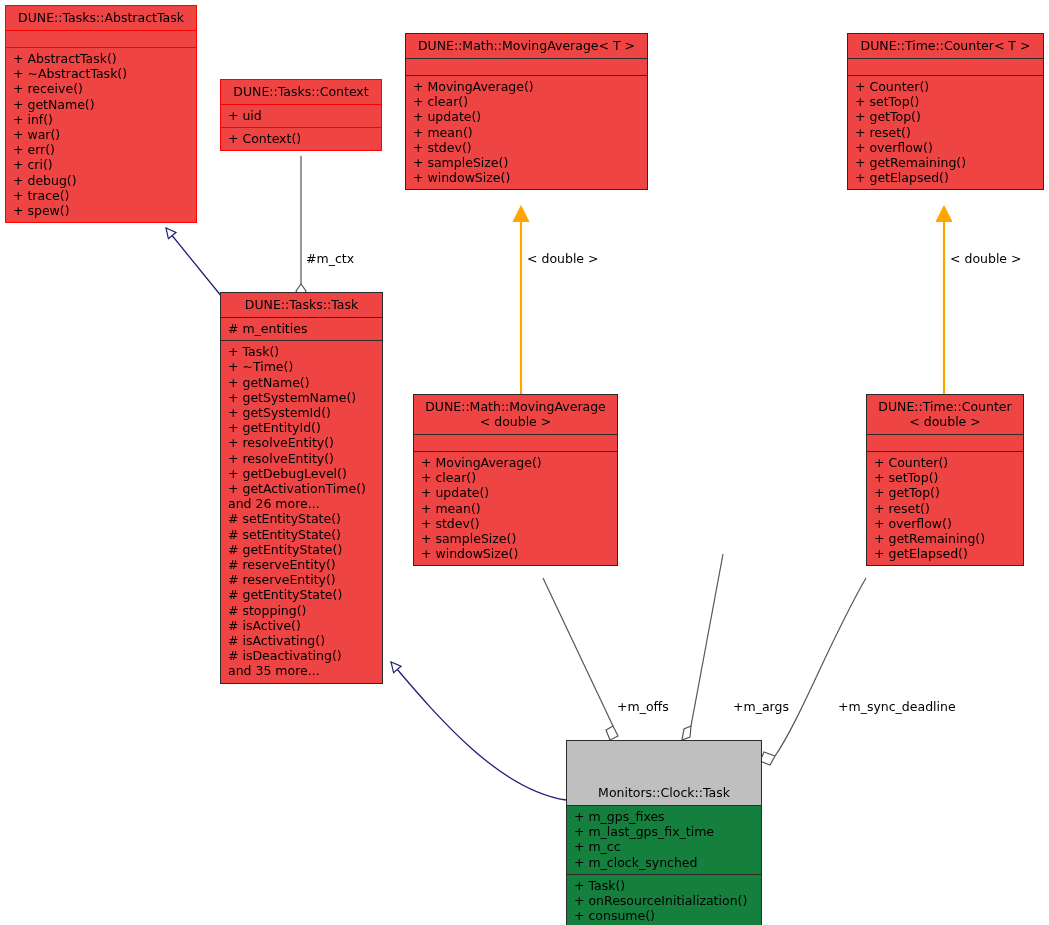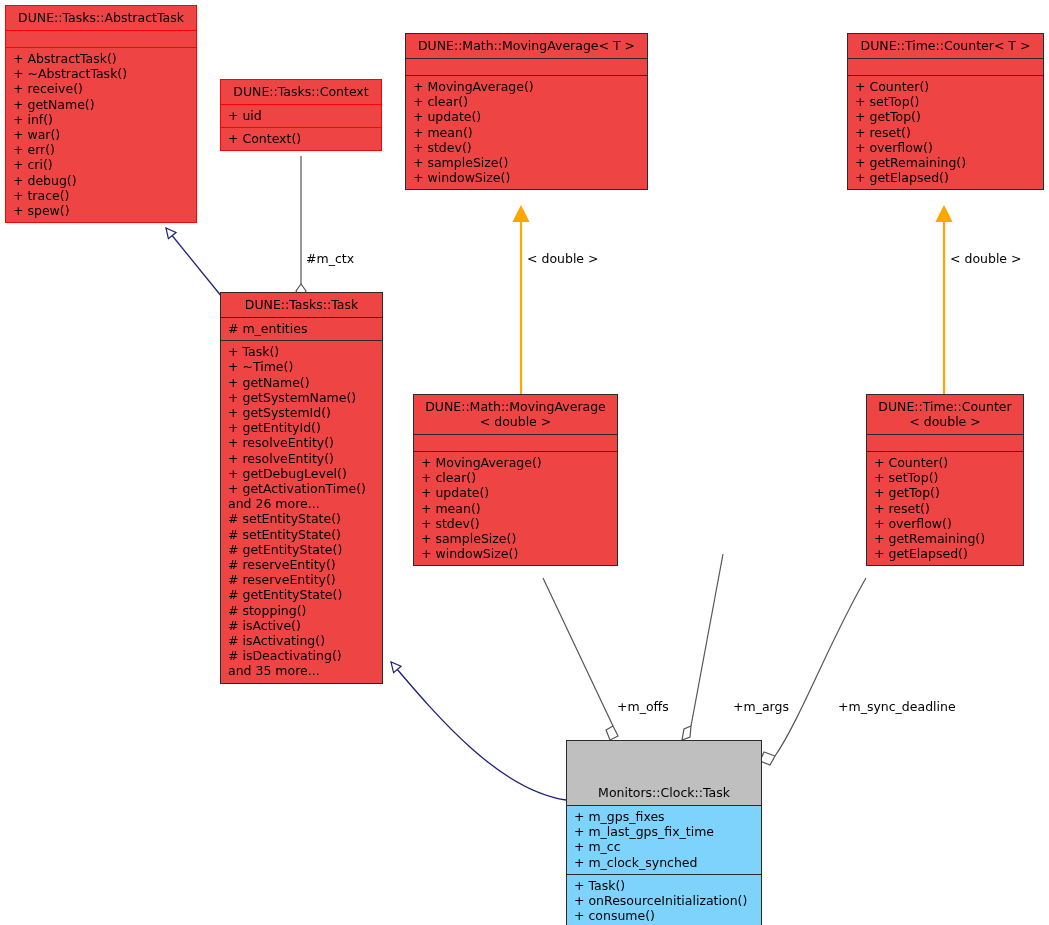--- a/index.html
+++ b/index.html
@@ -37,21 +37,21 @@
     color: #000000;
     z-index: 5;
   }
   .node.red {
     border-color: #ff0000;
   }
   .node.filled {
     background: #bfbfbf;
   }
   .node.filled .compartment {
-    background: #7dd3fc;
+    background: #15803d;
   }
   .node.filled .title {
     background: #bfbfbf;
     margin-top: 40px;
   }
   .title {
     text-align: center;
     padding: 4px 6px 5px 6px;
     border-bottom: 1px solid #2b2b2b;
     white-space: pre-line;

